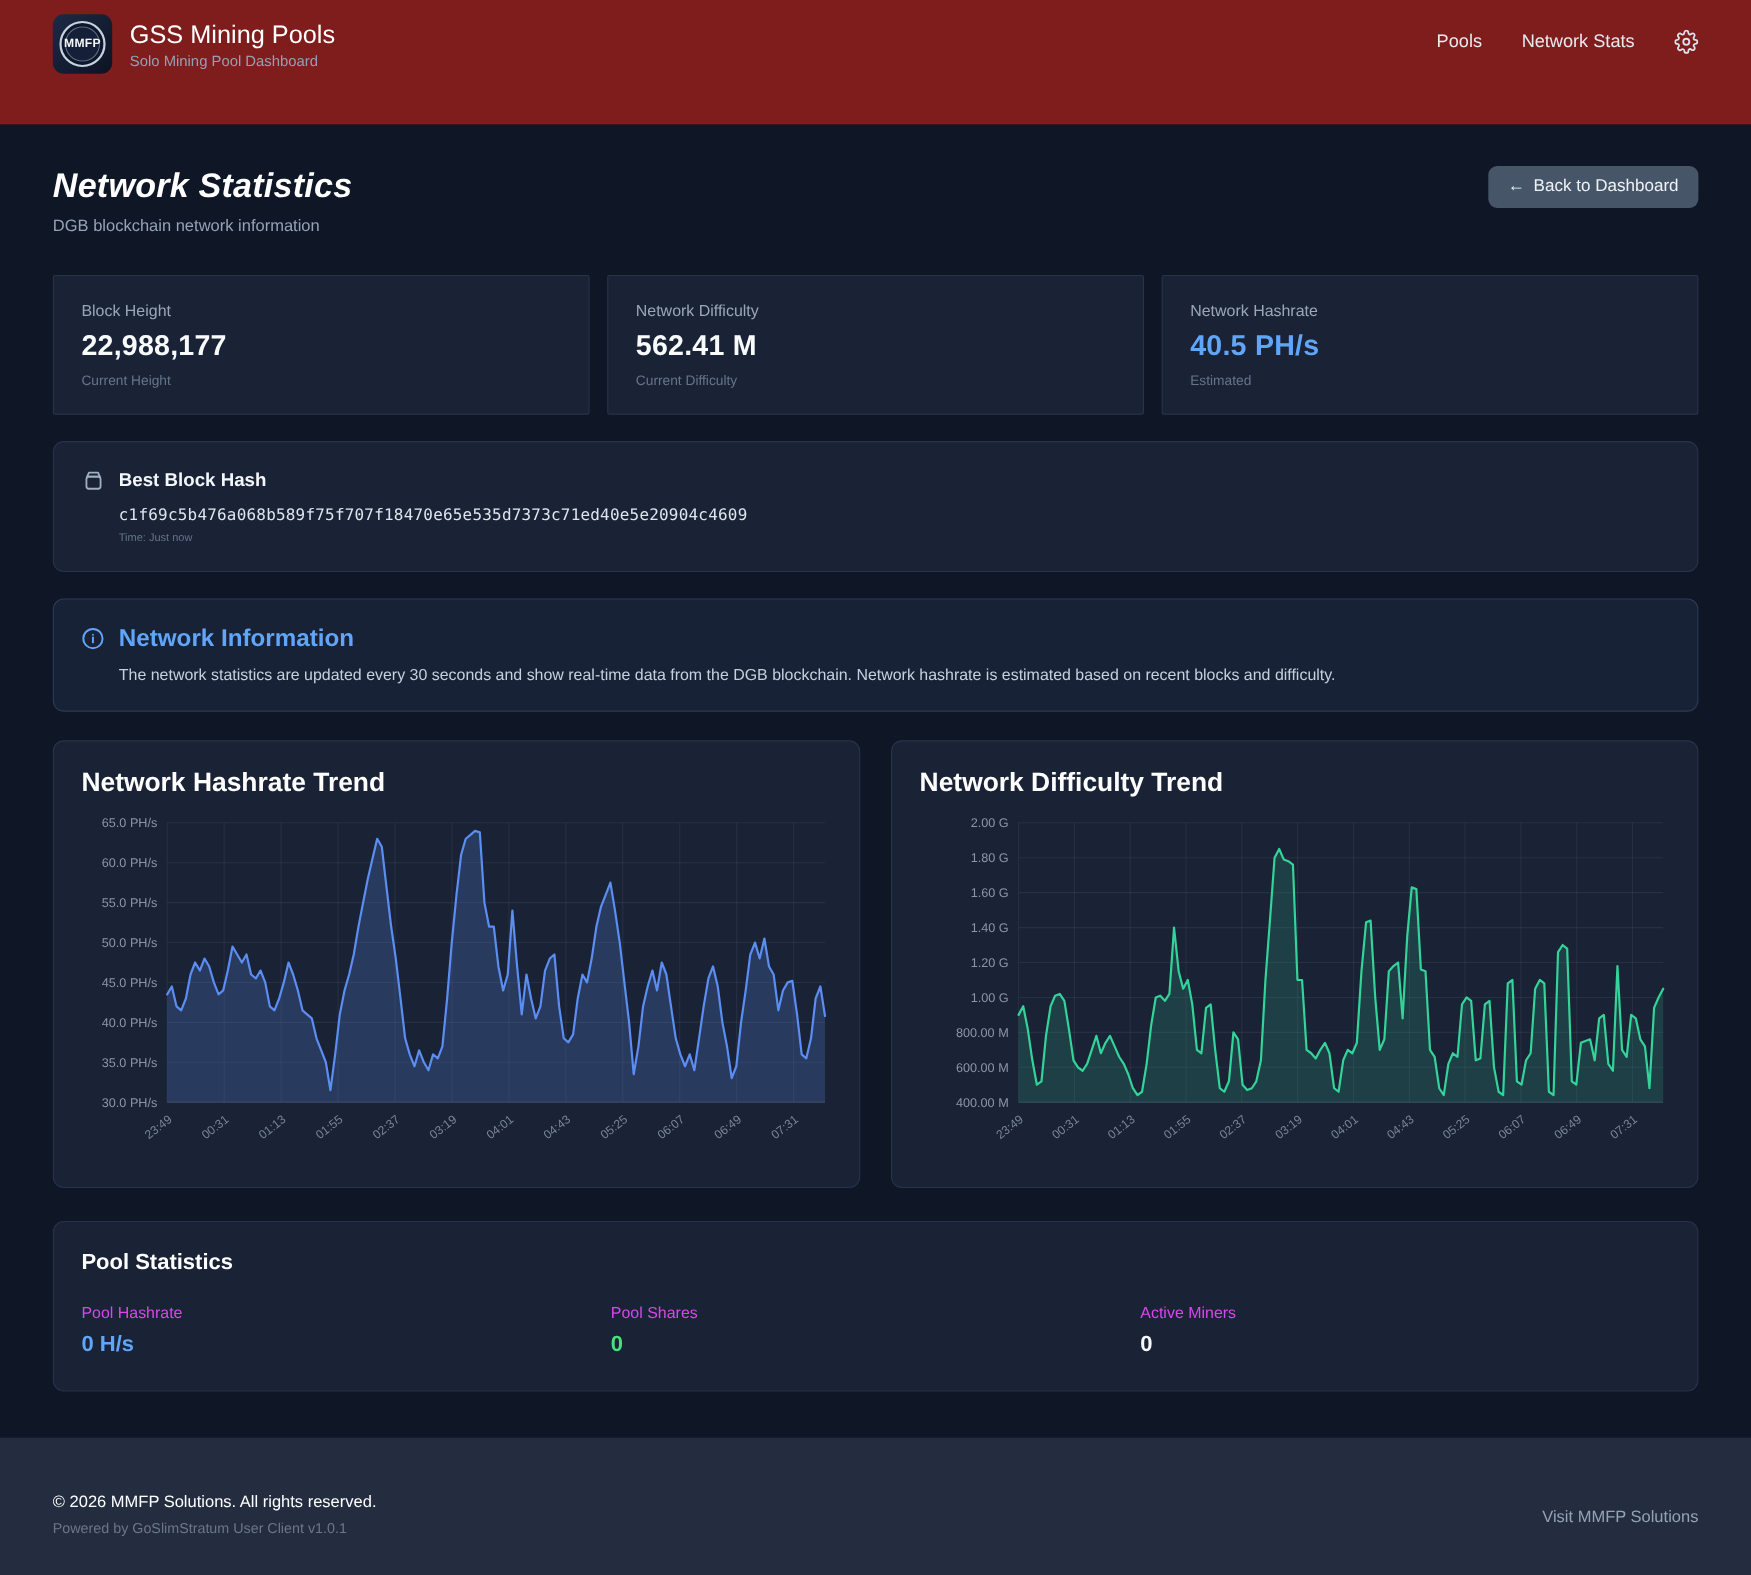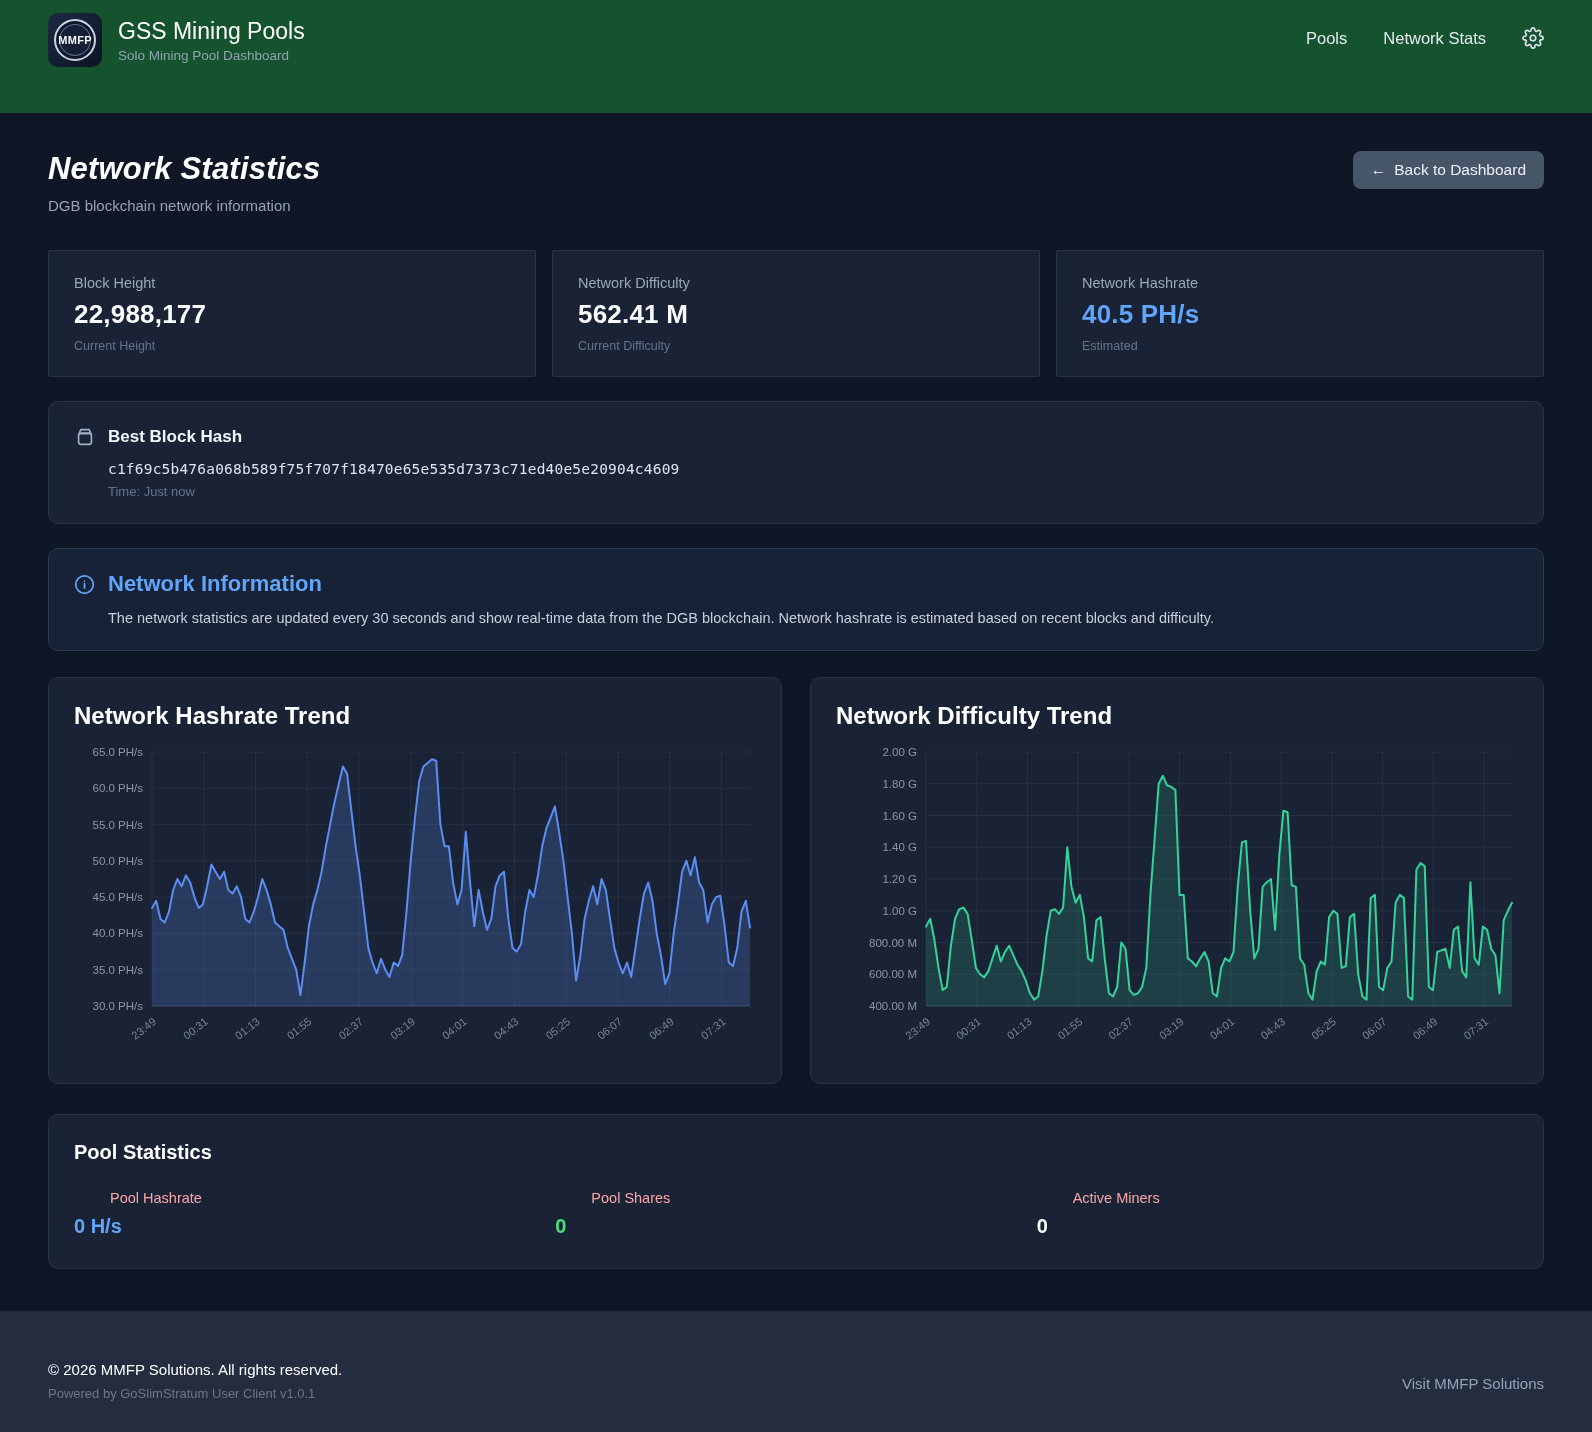--- a/index.html
+++ b/index.html
@@ -4,21 +4,21 @@
 <style>
   * { margin:0; padding:0; box-sizing:border-box; }
   html,body { background:#0f1727; }
   body {
     width:1592px; height:1432px; overflow:hidden;
     font-family:"Liberation Sans", sans-serif;
     color:#e2e8f0;
   }
   
   .app-header {
-    height:113px; background:#14532d; padding:13px 48px 0 48px;
+    height:113px; background:#7f1d1d; padding:13px 48px 0 48px;
     display:flex; justify-content:space-between; align-items:flex-start;
   }
   .header-left { display:flex; gap:16px; align-items:center; }
   .logo {
     width:54px; height:54px; border-radius:10px; cursor:pointer;
     background:linear-gradient(135deg,#1d2a45,#0c1322);
     display:flex; align-items:center; justify-content:center;
   }
   .logo-circle {
     width:42px; height:42px; border-radius:50%;
@@ -61,21 +61,21 @@
     margin-top:24px; padding:24px 25px;
   }
   .hash-title-row { display:flex; align-items:center; gap:12px; }
   .hash-icon { width:22px; height:22px; color:#9fb0c5; display:inline-flex; }
   .hash-icon svg { width:22px; height:22px; }
   .hash-title { font-size:17px; font-weight:bold; color:#f3f6fa; }
   .hash-value {
     font-family:"DejaVu Sans Mono", monospace; font-size:14.5px; color:#dde5ee;
     margin-top:13px; margin-left:34px; letter-spacing:0.2px;
   }
-  .hash-time { font-size:13px; color:#64748b; margin-top:7px; margin-left:34px; }
+  .hash-time { font-size:10px; color:#64748b; margin-top:7px; margin-left:34px; }
 
   .info-card {
     background:#182237; border:1px solid #2a3a57; border-radius:10px;
     margin-top:24px; padding:22px 25px;
   }
   .info-title-row { display:flex; align-items:center; gap:13px; }
   .info-icon { width:21px; height:21px; color:#60a5fa; display:inline-flex; }
   .info-icon svg { width:21px; height:21px; }
   .info-title { font-size:22px; font-weight:bold; color:#60a5fa; }
   .info-body { font-size:14.5px; color:#c6d0dd; margin-top:11px; margin-left:34px; line-height:1.4; }
@@ -88,21 +88,21 @@
   .chart-title { font-size:24px; font-weight:bold; color:#ffffff; }
   .chart-box { margin-top:10px; width:100%; height:330px; }
   .chart-box svg { display:block; }
 
   .pool-card {
     background:#1a2335; border:1px solid #27334b; border-radius:10px;
     margin-top:30px; padding:26px 25px 30px 25px;
   }
   .pool-title { font-size:20px; font-weight:bold; color:#ffffff; }
   .pool-grid { display:grid; grid-template-columns:1fr 1fr 1fr; margin-top:26px; }
-  .pool-label { font-size:14.5px; color:#fca5a5;margin-left:36px; }
+  .pool-label { font-size:14.5px; color:#d946ef; }
   .pool-value { font-size:20px; font-weight:bold; margin-top:9px; }
 
   
   .app-footer {
     margin-top:42px; background:#232d3f; padding:50px 48px 0 48px; height:149px;
     display:flex; justify-content:space-between; align-items:flex-start;
     position:relative;
   }
   .footer-copy { font-size:15px; color:#ffffff; }
   .footer-powered { font-size:13px; color:#6b7789; margin-top:8px; }

